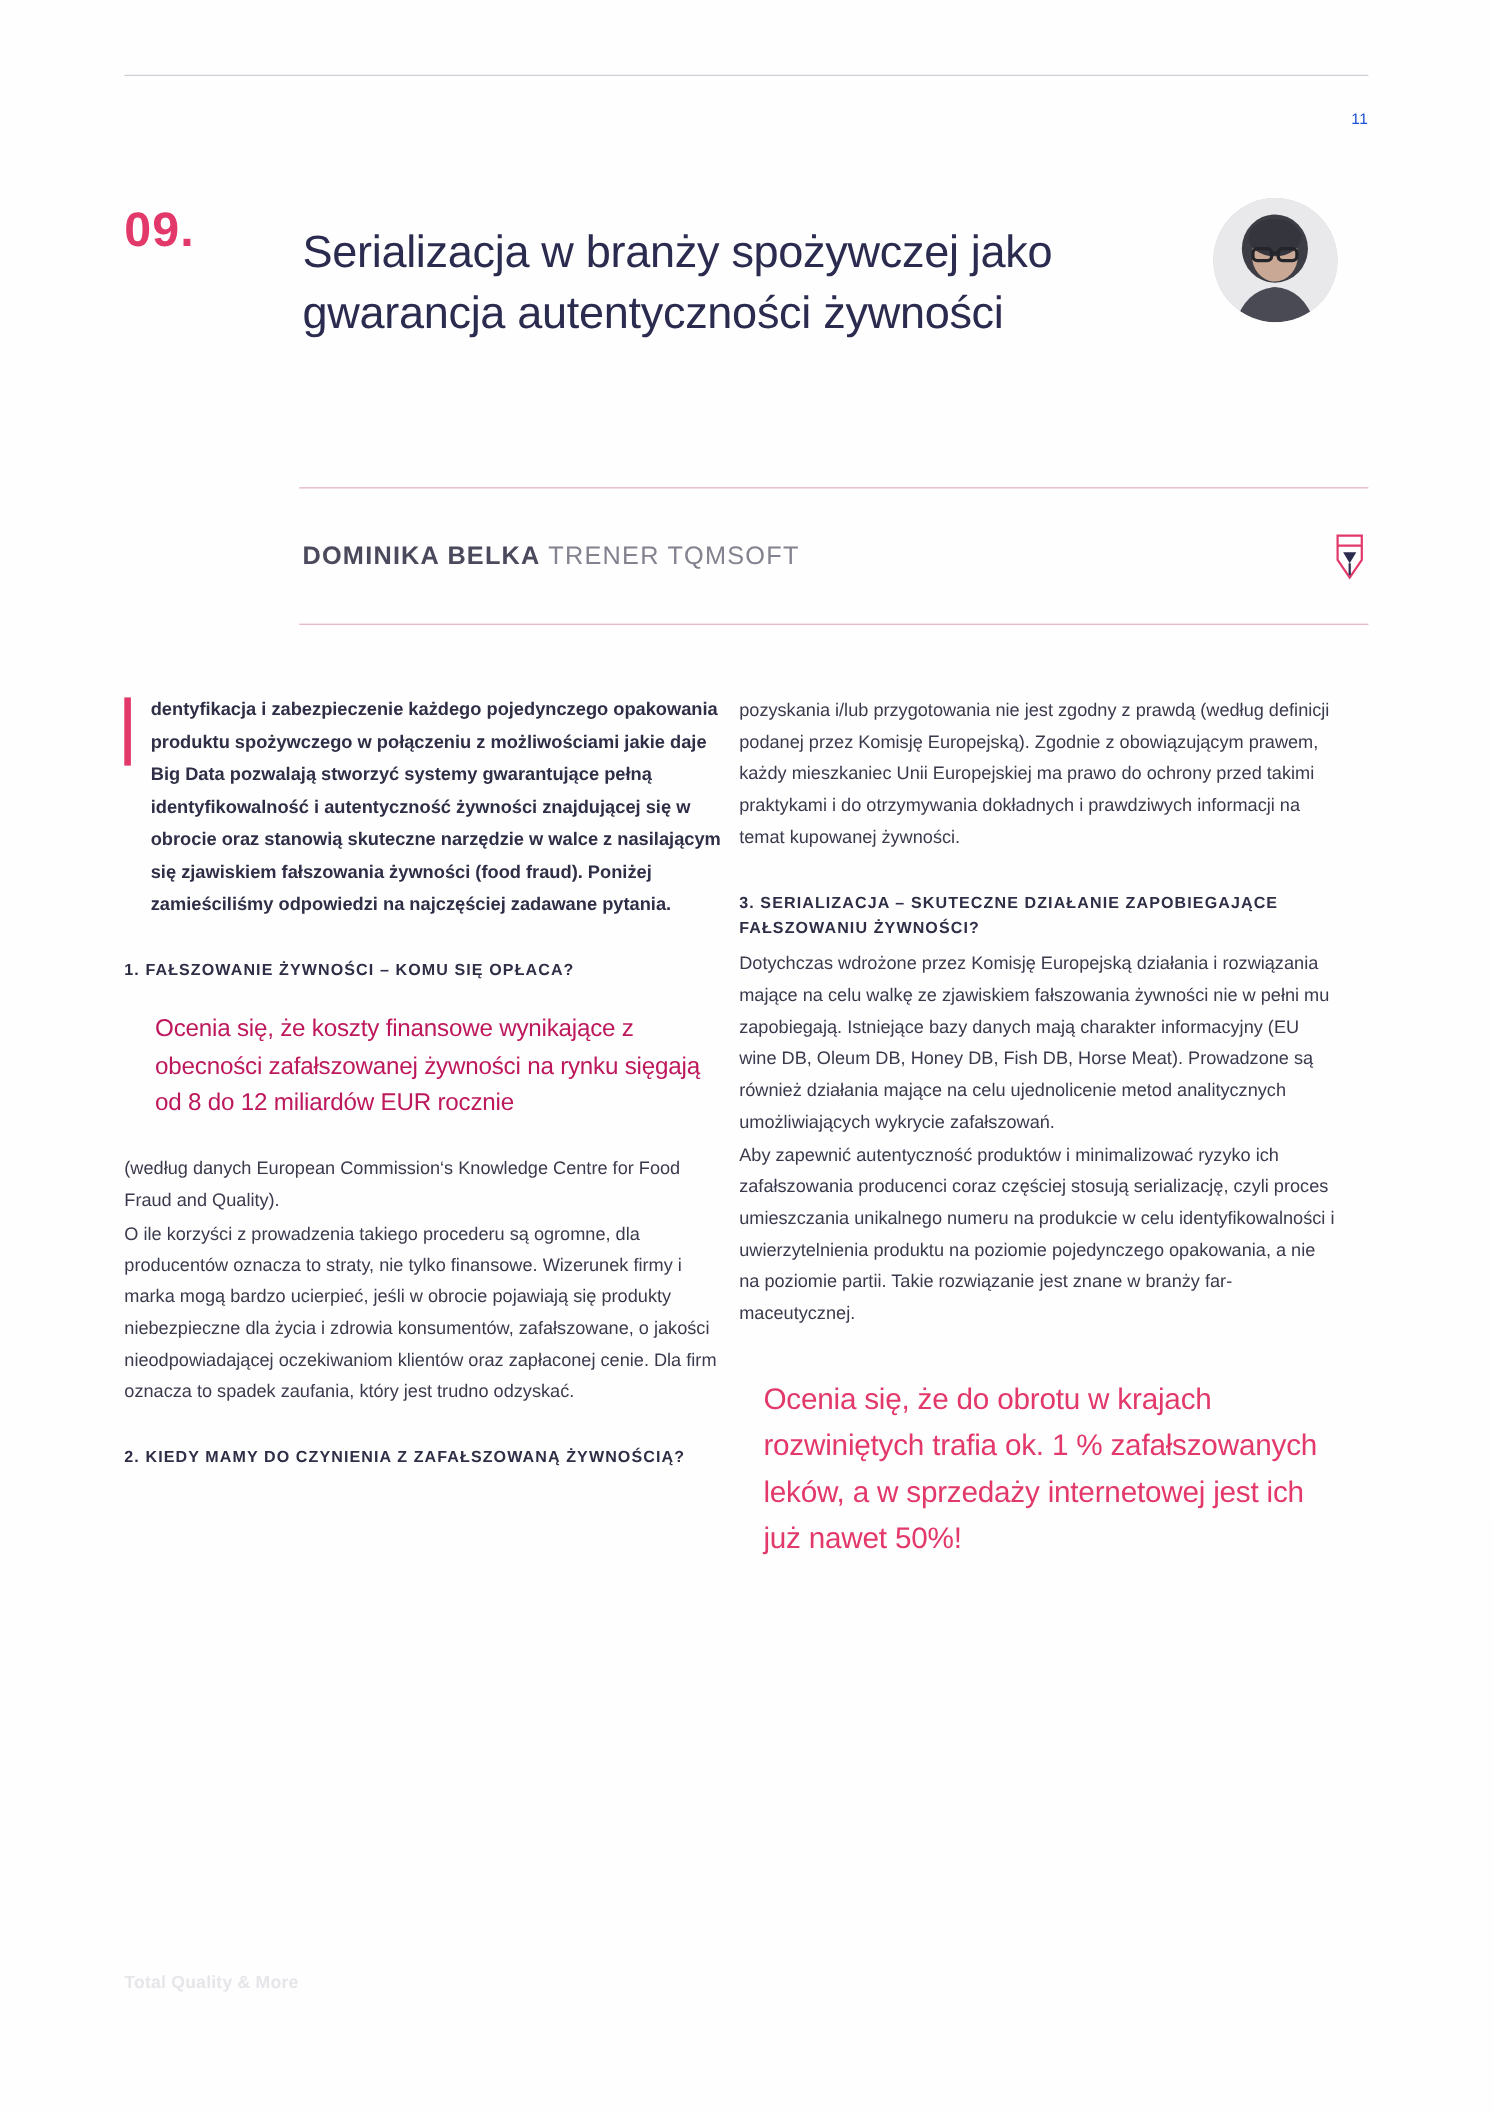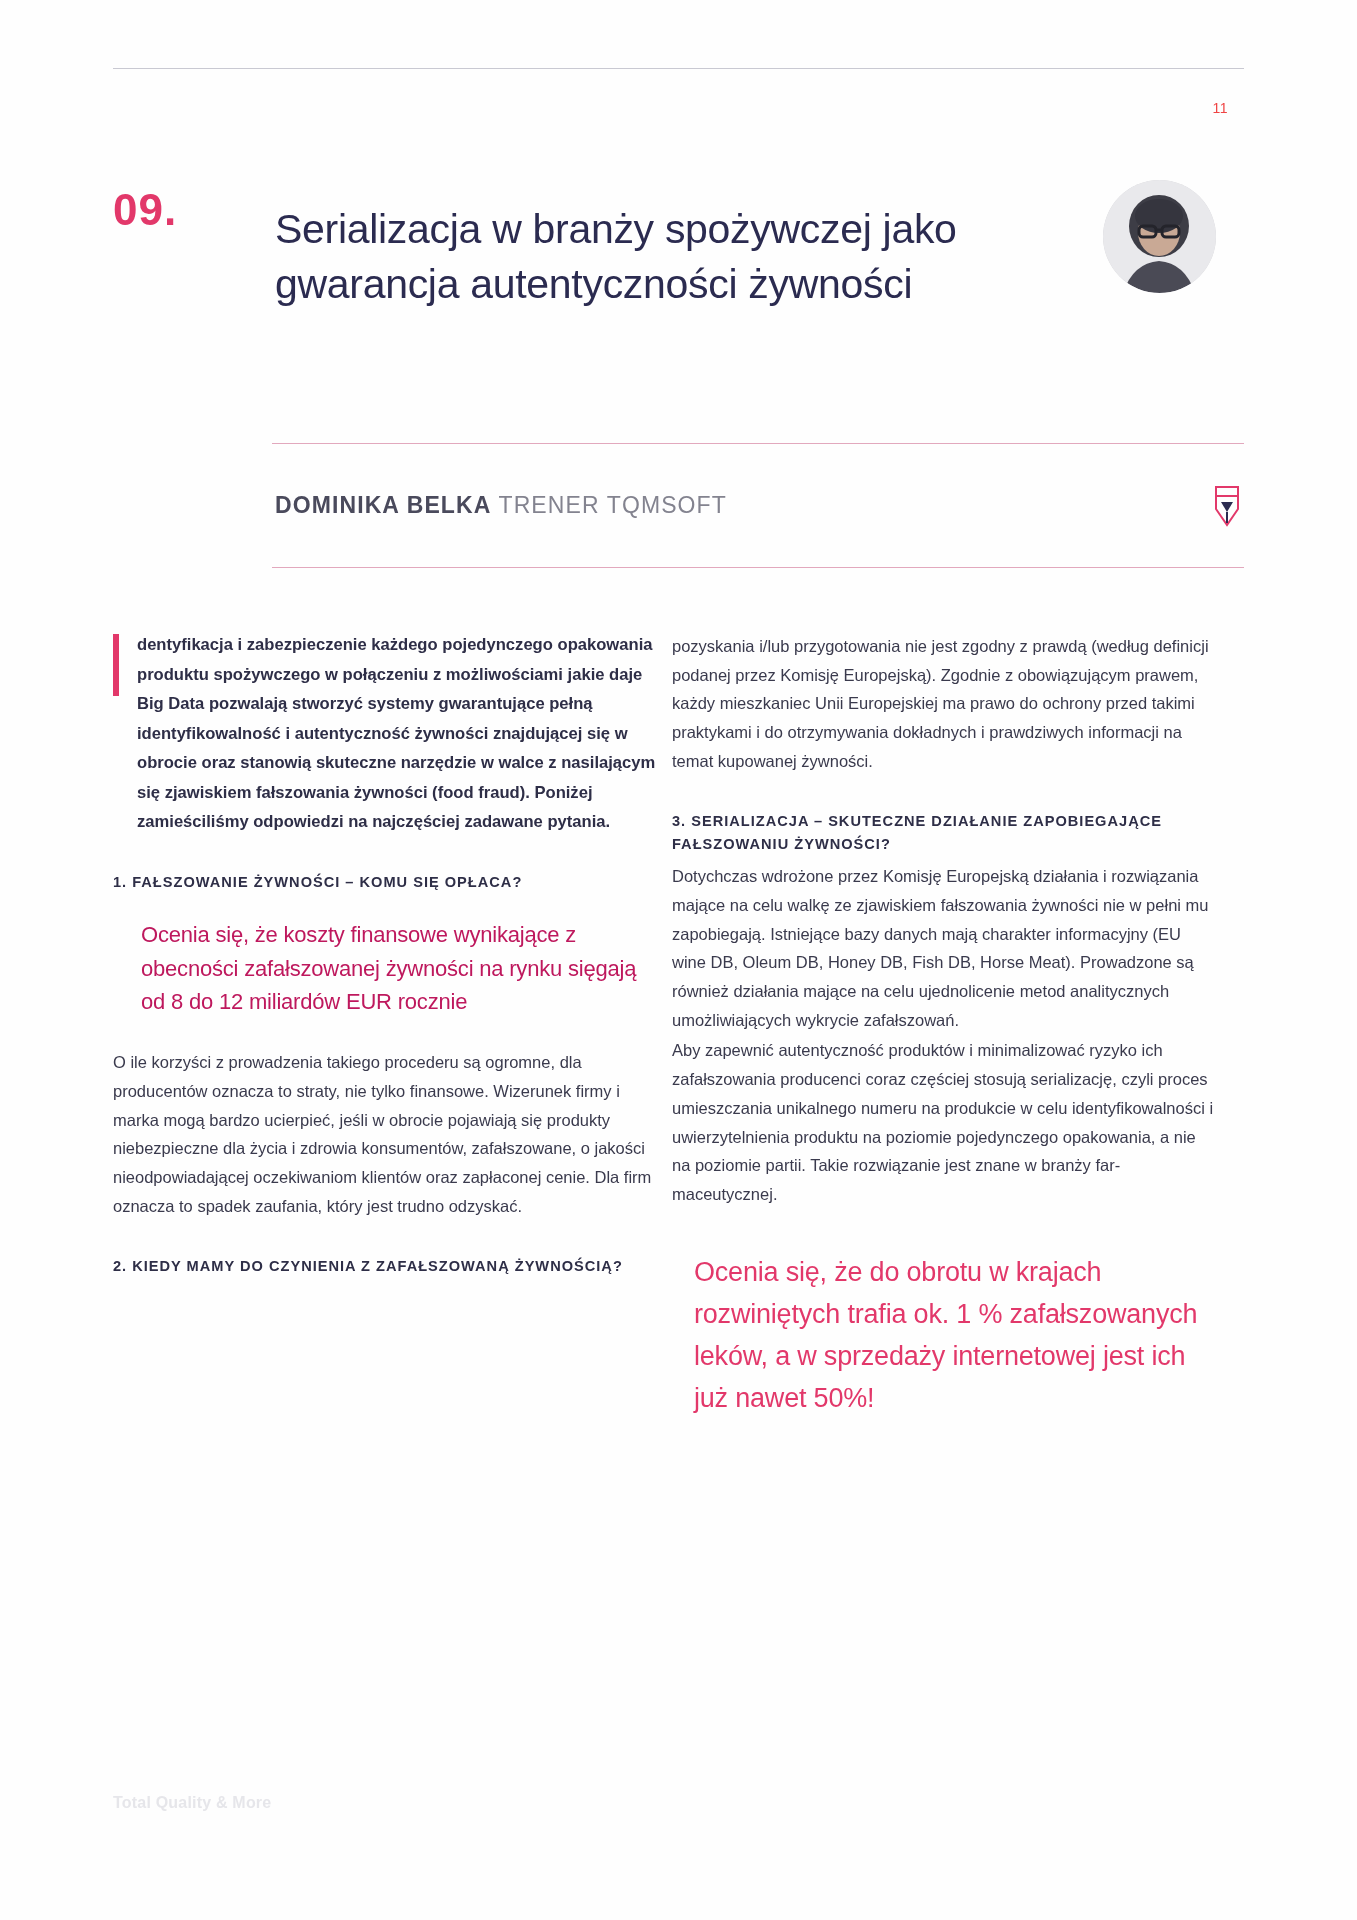--- a/index.html
+++ b/index.html
@@ -25,24 +25,24 @@
   .top-rule {
     position: absolute;
     left: 113px;
     top: 68px;
     width: 1131px;
     height: 1px;
     background: #c9c9d2;
   }
   .page-number {
     position: absolute;
-    right: 129px;
+    right: 113px;
     top: 100px;
     font-size: 14px;
-    color: #ef4444;
+    color: #1d4ed8;
     letter-spacing: .5px;
   }
 
   
   .title-row {
     position: absolute;
     left: 113px;
     top: 175px;
     width: 1131px;
   }
@@ -235,20 +235,21 @@
   <div class="col col-left">
     <p class="lead">
       <span class="dropbar"></span>
       <span>dentyfikacja i zabezpieczenie każdego pojedyncze­go opakowania produktu spożywczego w połączeniu z możliwościami jakie daje Big Data pozwalają stworzyć systemy gwarantujące pełną identyfikowalność i auten­tyczność żywności znajdującej się w obrocie oraz stanowią skuteczne narzędzie w walce z nasilającym się zjawiskiem fałszowania żywności (food fraud). Poniżej zamieściliśmy odpowiedzi na najczęściej zadawane pytania.</span>
     </p>
 
     <div class="qhead">1. FAŁSZOWANIE ŻYWNOŚCI – KOMU SIĘ OPŁACA?</div>
 
     <div class="pull">Ocenia się, że koszty finanso­we wynikające z obecności zafałszowanej żywności na rynku sięgają od 8 do 12 miliardów EUR rocznie</div>
 
+    <p class="body-p">(według danych European Commission‘s Knowledge Centre for Food Fraud and Quality).</p>
     <p class="body-p">O ile korzyści z prowadzenia takiego procederu są ogrom­ne, dla producentów oznacza to straty, nie tylko finanso­we. Wizerunek firmy i marka mogą bardzo ucierpieć, jeśli w obrocie pojawiają się produkty niebezpieczne dla życia i zdrowia konsumentów, zafałszowane, o jakości nieodpo­wiadającej oczekiwaniom klientów oraz zapłaconej cenie. Dla firm oznacza to spadek zaufania, który jest trudno od­zyskać.</p>
 
     <div class="qhead">2. KIEDY MAMY DO CZYNIENIA Z ZAFAŁSZOWANĄ ŻYWNOŚCIĄ?</div>
   </div>
 
   <div class="col col-right">
     <p class="body-p">pozyskania i/lub przygotowania nie jest zgodny z prawdą (według definicji podanej przez Komisję Europejską). Zgod­nie z obowiązującym prawem, każdy mieszkaniec Unii Eu­ropejskiej ma prawo do ochrony przed takimi praktykami i do otrzymywania dokładnych i prawdziwych informacji na temat kupowanej żywności.</p>
 
     <div class="qhead">3. SERIALIZACJA – SKUTECZNE DZIAŁANIE ZAPOBIEGA­JĄCE FAŁSZOWANIU ŻYWNOŚCI?</div>
     <p class="body-p">Dotychczas wdrożone przez Komisję Europejską działania i rozwiązania mające na celu walkę ze zjawiskiem fałszo­wania żywności nie w pełni mu zapobiegają. Istniejące bazy danych mają charakter informacyjny (EU wine DB, Oleum DB, Honey DB, Fish DB, Horse Meat). Prowadzone są również działania mające na celu ujednolicenie metod analitycz­nych umożliwiających wykrycie zafałszowań.</p>

